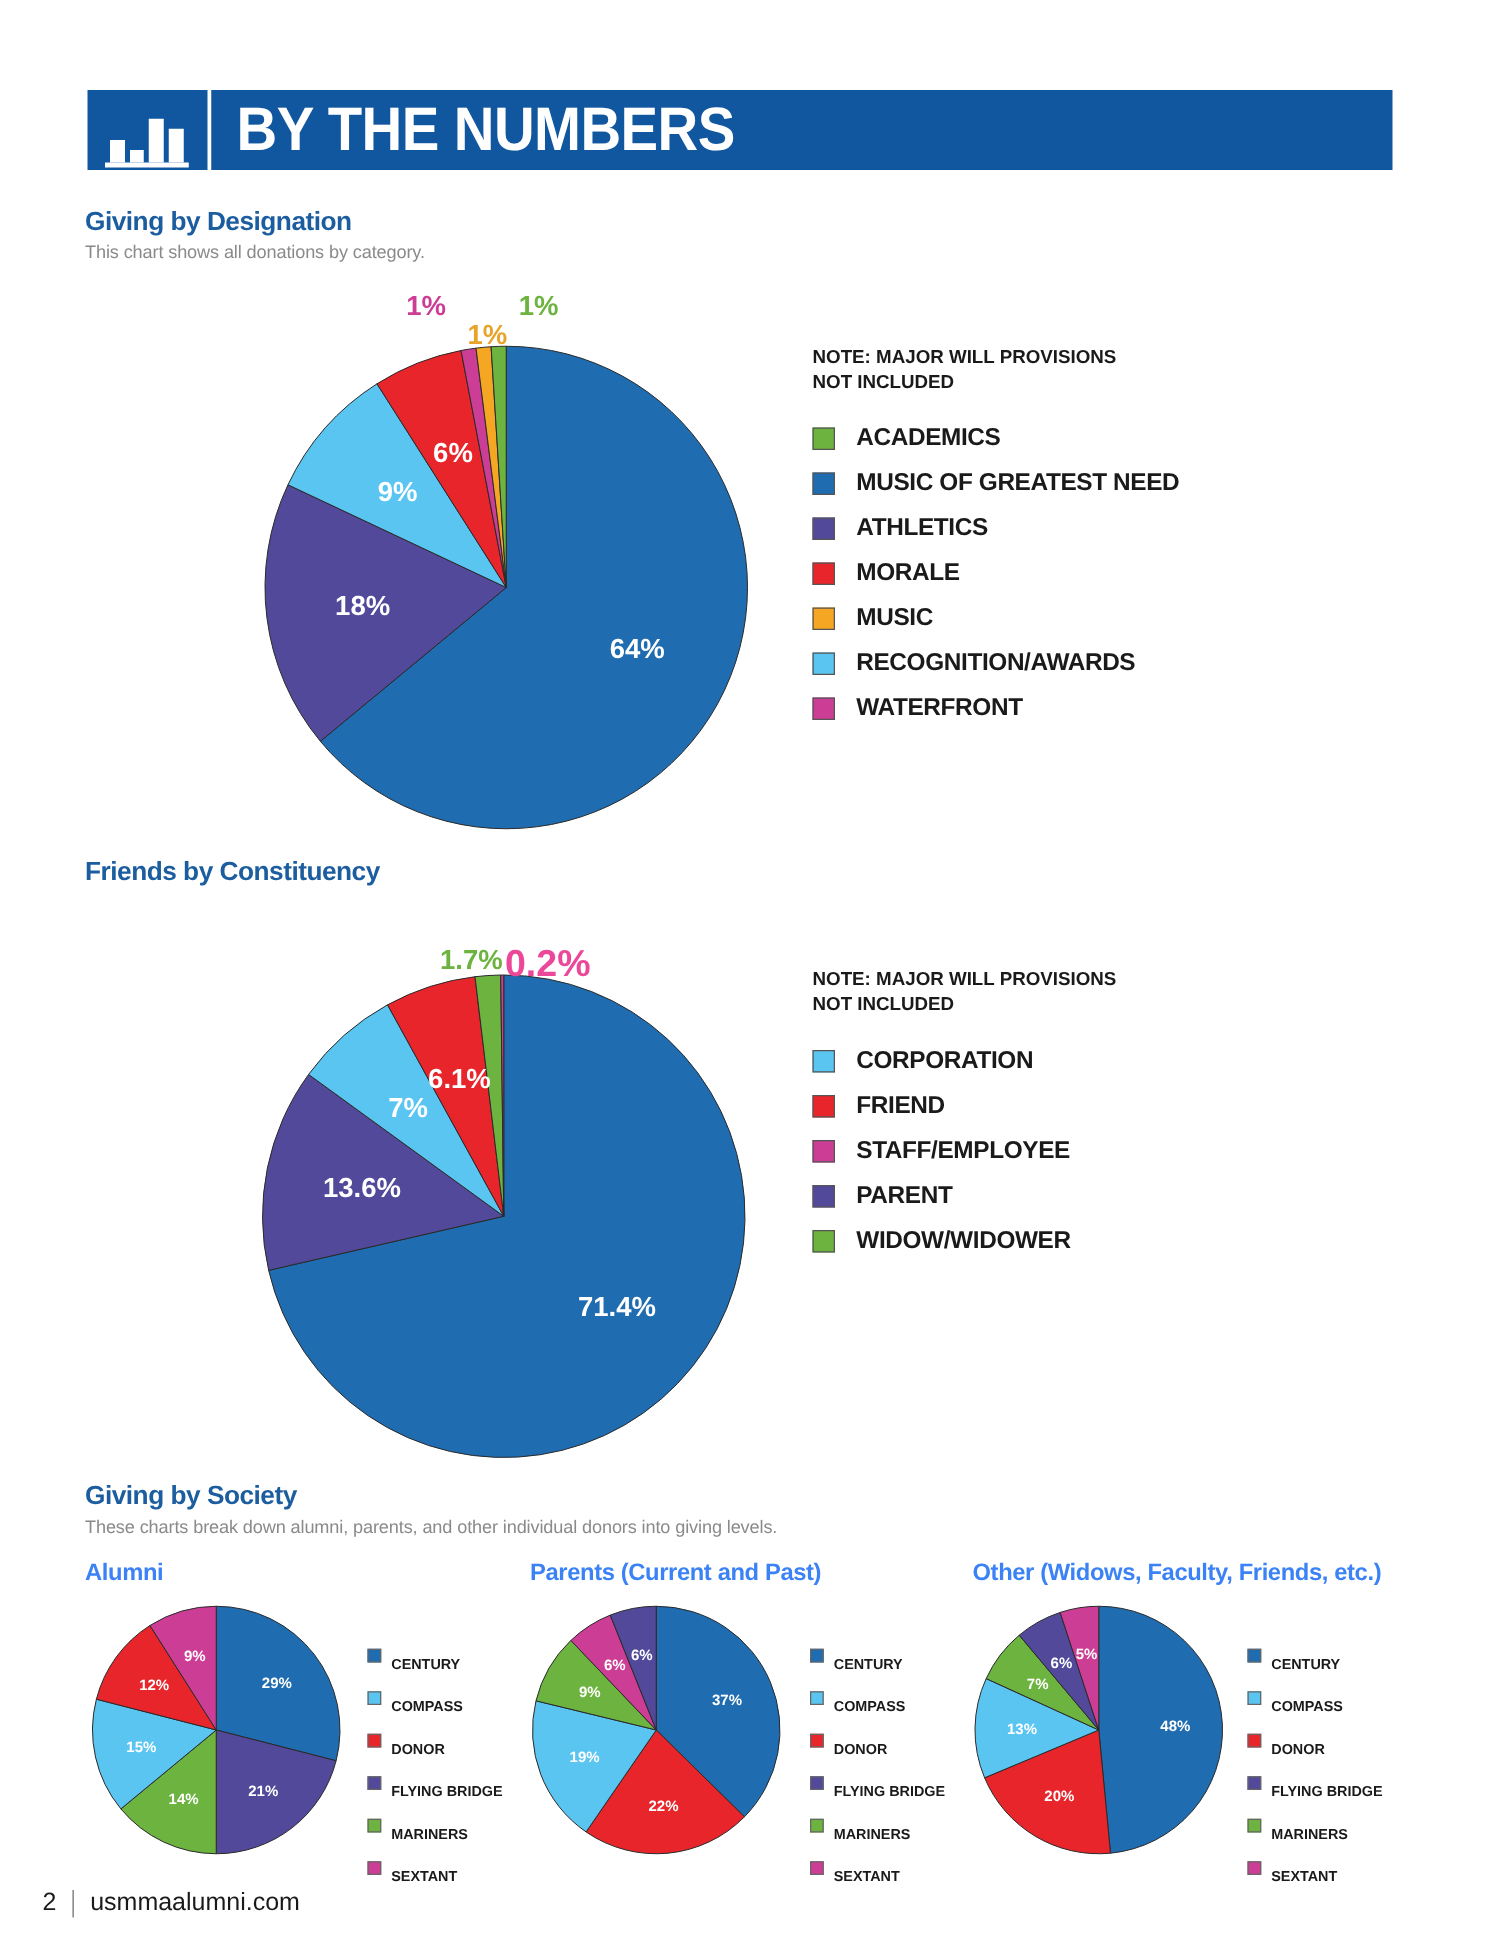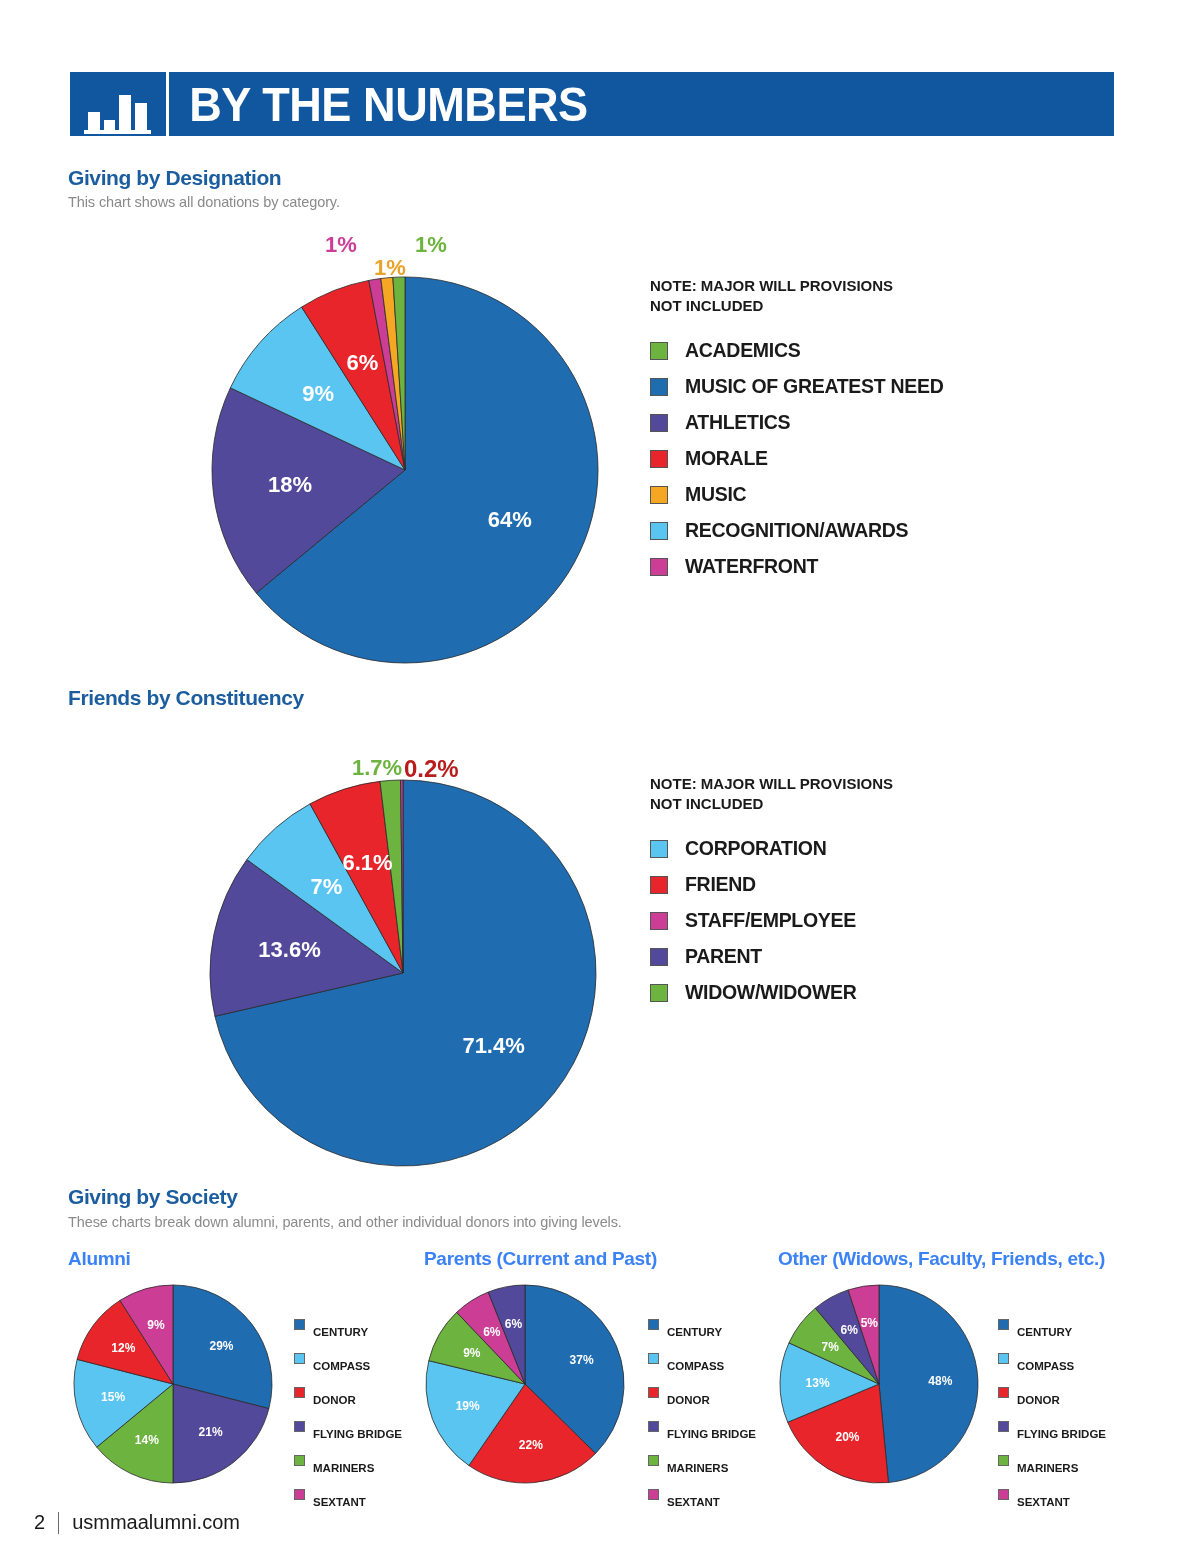--- a/index.html
+++ b/index.html
@@ -216,21 +216,21 @@
         <path d="M 195 195 L 172.01424810169 3.373657318025977 A 193 193 0 0 1 192.5747543025129 2.015238468663483 Z" fill="#6cb33f" stroke="#2a2a2a" stroke-width="0.8"></path>
         <path d="M 195 195 L 192.5747543025129 2.015238468663483 A 193 193 0 0 1 194.99999999999997 2 Z" fill="#cc3e95" stroke="#2a2a2a" stroke-width="0.8"></path>
         <text x="285.6008558647689" y="267.1188249805234" text-anchor="middle" dominant-baseline="central" fill="#ffffff" font-family="&quot;Liberation Sans&quot;, sans-serif" font-weight="bold" font-size="22">71.4%</text>
         <text x="81.53278493390422" y="171.8735842564316" text-anchor="middle" dominant-baseline="central" fill="#ffffff" font-family="&quot;Liberation Sans&quot;, sans-serif" font-weight="bold" font-size="22">13.6%</text>
         <text x="118.42008599552115" y="108.13713813679276" text-anchor="middle" dominant-baseline="central" fill="#ffffff" font-family="&quot;Liberation Sans&quot;, sans-serif" font-weight="bold" font-size="22">7%</text>
         <text x="159.56199903457158" y="84.75577979969066" text-anchor="middle" dominant-baseline="central" fill="#ffffff" font-family="&quot;Liberation Sans&quot;, sans-serif" font-weight="bold" font-size="22">6.1%</text>
       </svg>
   </div>
 
   <div class="pie-label" style="left:340px; top:755px; font-size:22px; color:#6cb33f;margin-left:12px;">1.7%</div>
-  <div class="pie-label" style="left:404px; top:755px; font-size:24px; color:#b91c1c;">0.2%</div>
+  <div class="pie-label" style="left:404px; top:755px; font-size:30px; color:#ec4899;">0.2%</div>
 
   <div class="legend" style="left:650px; top:774px;">
     <div class="legend-note">
       <div>NOTE: MAJOR WILL PROVISIONS</div>
       <div>NOT INCLUDED</div>
     </div>
     <div id="legend-constituency-rows">
         <div class="legend-row">
           <span class="legend-swatch" style="background: rgb(91, 197, 242);"></span>
           <span class="legend-text">CORPORATION</span>

